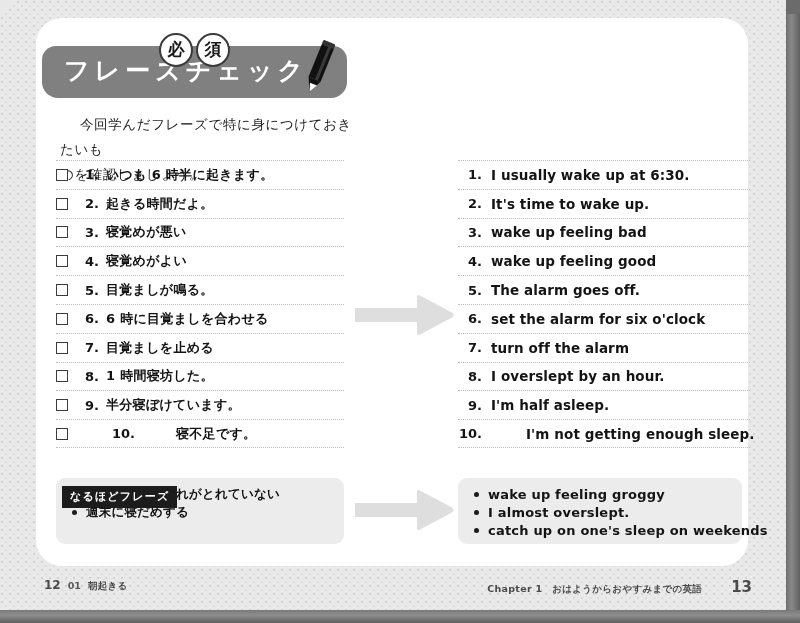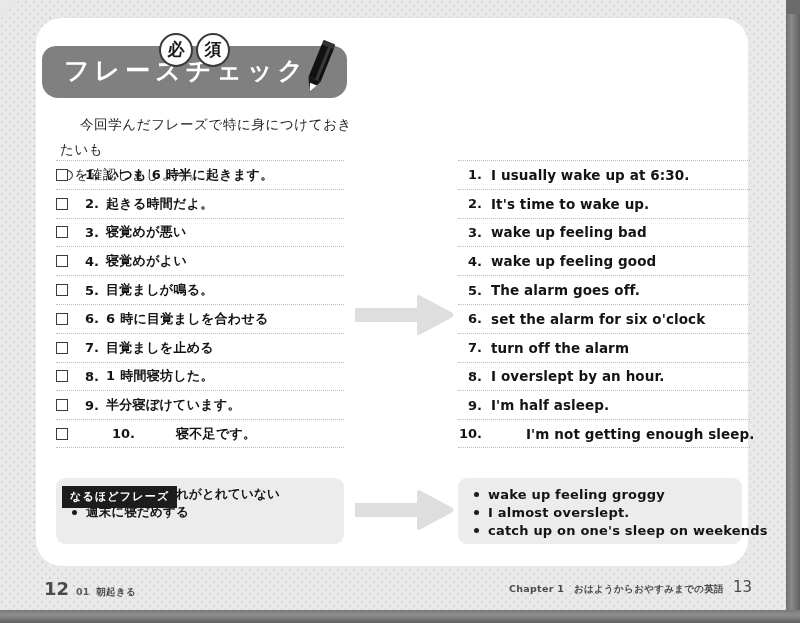--- a/index.html
+++ b/index.html
@@ -267,21 +267,21 @@
   
   .footer-left {
     position: absolute;
     left: 44px;
     top: 578px;
     display: flex;
     align-items: baseline;
     gap: 7px;
   }
   .footer-left .pg {
-    font-size: 18px;
+    font-size: 12px;
     font-weight: bold;
     color: #4a4a4a;
     font-family: "DejaVu Sans", sans-serif;
   }
   .footer-left .sec {
     font-size: 9.5px;
     font-weight: bold;
     color: #5a5a5a;
     font-family: "DejaVu Sans", sans-serif;
   }
@@ -303,23 +303,24 @@
   }
   .footer-right .ch {
     font-size: 9.5px;
     font-weight: bold;
     color: #4a4a4a;
     font-family: "DejaVu Sans", sans-serif;
     letter-spacing: 0.3px;
   }
   .footer-right .pg {
     font-size: 15px;
-    font-weight: normal;
+    font-weight: bold;
     color: #4a4a4a;
     font-family: "DejaVu Sans", sans-serif;
+    margin-left: 20px;
   }
 </style>
 </head>
 <body>
 
 <div id="page-root">
 
   <div class="sheet"></div>
 
   <div class="title-banner">

